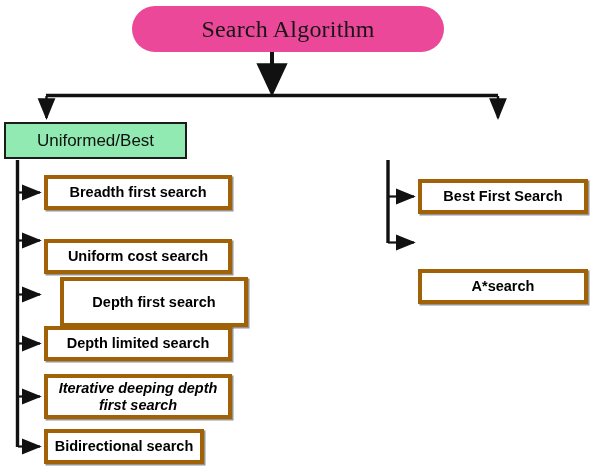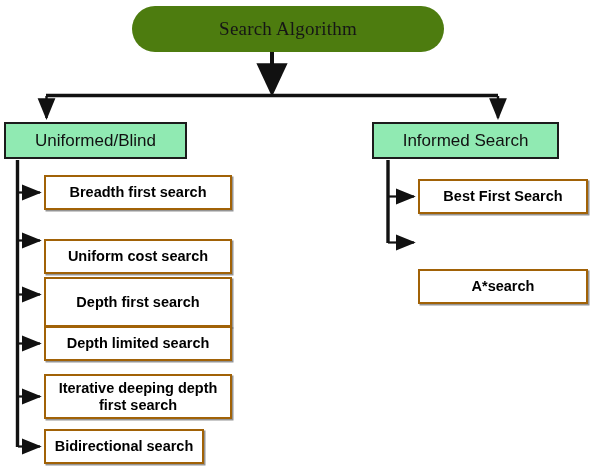--- a/index.html
+++ b/index.html
@@ -26,37 +26,37 @@
   .node {
     position: absolute;
     box-sizing: border-box;
     display: flex;
     align-items: center;
     justify-content: center;
     text-align: center;
     line-height: 1.12;
   }
   .root-node {
-    background: #4d7c0f;
+    background: #ec4899;
     border-radius: 26px;
     font-family: "Liberation Serif", serif;
-    font-size: 19px;
+    font-size: 24px;
     color: #161616;
     letter-spacing: 0.2px;
   }
   .cat-node {
     background: #90eab2;
     border: 2px solid #1c1c1c;
     font-family: "Liberation Sans", sans-serif;
     font-size: 17px;
     color: #111111;
   }
   .leaf-node {
     background: #ffffff;
-    border: 2px solid #a16207;
+    border: 4px solid #a16207;
     font-family: "Liberation Sans", sans-serif;
     font-size: 14.5px;
     font-weight: bold;
     color: #000000;
     box-shadow: 1.5px 1.5px 0 rgba(60,60,60,0.55);
   }
   .leaf-node .label {
     padding: 0 6px;
     display: block;
   }
@@ -107,44 +107,41 @@
       <path d="M388,196.5 L414,196.5" stroke="#111111" stroke-width="2.2" fill="none" marker-end="url(#arrowSm)"></path>
       <path d="M388,242.5 L414,242.5" stroke="#111111" stroke-width="2.2" fill="none" marker-end="url(#arrowSm)"></path>
     </g>
   </svg>
 
   <div class="node root-node" style="left:132px; top:6px; width:312px; height:46px;">
     <span class="label">Search Algorithm</span>
   </div>
 
   <div class="node cat-node" style="left:4px; top:122px; width:183px; height:37px;">
-    <span class="label">Uniformed/Blind</span>
+    <span class="label">Uniformed/Best</span>
   </div>
 
-  <div class="node cat-node" style="left:372px; top:122px; width:187px; height:37px;">
-    <span class="label">Informed Search</span>
-  </div>
 
   <div class="node leaf-node" style="left:44px; top:175px; width:188px; height:35px;">
     <span class="label">Breadth first search</span>
   </div>
 
   <div class="node leaf-node" style="left:44px; top:239px; width:188px; height:35px;">
     <span class="label">Uniform cost search</span>
   </div>
 
-  <div class="node leaf-node" style="left:44px; top:277px; width:188px; height:50px;">
+  <div class="node leaf-node" style="left:60px; top:277px; width:188px; height:50px;">
     <span class="label">Depth first search</span>
   </div>
 
   <div class="node leaf-node" style="left:44px; top:326px; width:188px; height:35px;">
     <span class="label">Depth limited search</span>
   </div>
 
-  <div class="node leaf-node" style="left:44px; top:374px; width:188px; height:45px;">
+  <div class="node leaf-node" style="left:44px; top:374px; width:188px; height:45px;font-style:italic;">
     <span class="label">Iterative deeping depth first search</span>
   </div>
 
   <div class="node leaf-node" style="left:44px; top:429px; width:160px; height:35px;">
     <span class="label">Bidirectional search</span>
   </div>
 
   <div class="node leaf-node" style="left:418px; top:179px; width:170px; height:35px;">
     <span class="label">Best First Search</span>
   </div>

